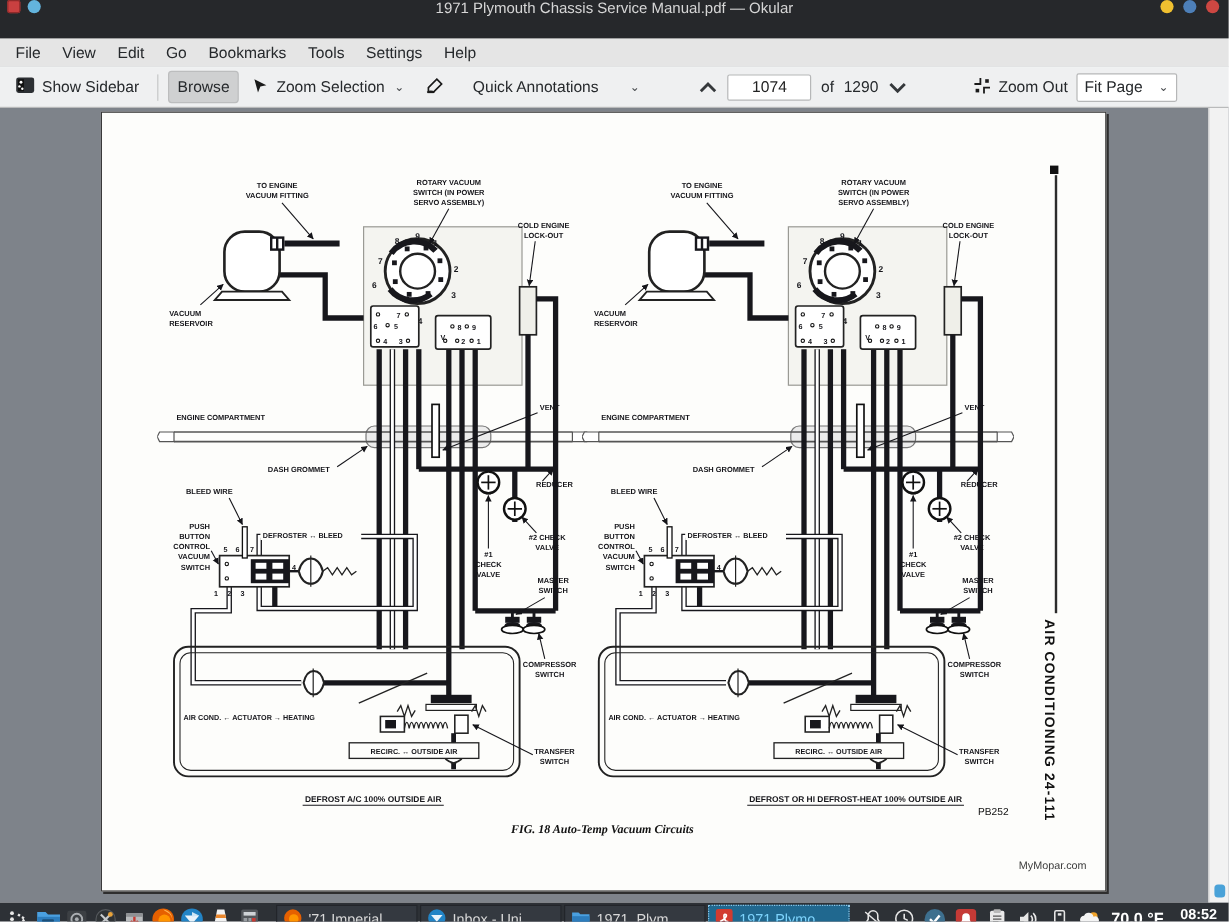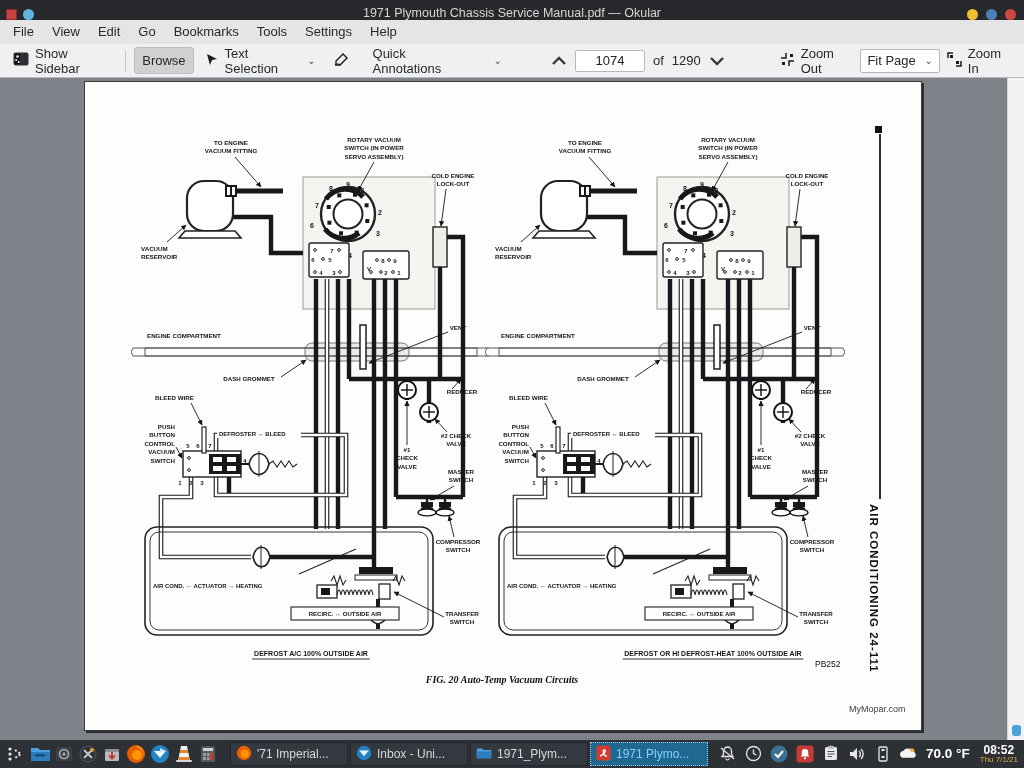--- a/index.html
+++ b/index.html
@@ -1,18 +1,18 @@
 <!DOCTYPE html>
 <html><head>
 <meta charset="utf-8">
 <style>
   * { margin:0; padding:0; box-sizing:border-box; }
   html,body { width:1024px; height:768px; overflow:hidden;
     font-family:"Liberation Sans", sans-serif; }
-  .titlebar { height:20px; background:#26282b; display:flex; align-items:flex-end;
+  .titlebar { height:32px; background:#26282b; display:flex; align-items:flex-start;
     color:#d6d6d6; font-size:12.5px; position:relative; }
   .tb-left { display:flex; gap:6px; align-items:center; padding-left:6px; }
   .tb-title { position:absolute; left:0; right:0; text-align:center; }
   .tb-right { margin-left:auto; display:flex; gap:8px; align-items:center; padding-right:8px; }
   .wbtn { width:11px; height:11px; border-radius:50%; }
   .appicon-red { width:11px; height:11px; background:#c94040; border-radius:2px;
     box-shadow:inset 0 0 0 1px #8f2a2a; }
   .appicon-blue { width:11px; height:11px; background:#63b4dd; border-radius:50%; }
   .menubar { height:24px; background:#e5e5e5; display:flex; align-items:center;
     font-size:13px; color:#25282b; padding-left:4px; border-bottom:1px solid #e2e3e4; }
@@ -103,21 +103,21 @@
     <span>Show Sidebar</span>
   </div>
   <div class="tsep"></div>
   <div class="tbtn pressed">
     <span>Browse</span>
   </div>
   <div class="tbtn" style="margin-left:4px;">
     <span><svg width="14" height="13" viewBox="0 0 14 13">
           <path d="M2,1 L12,6 L7,7 L5,12 Z" fill="#1a1a1a"></path>
         </svg></span>
-    <span>Text Selection</span>
+    <span>Zoom Selection</span>
     <span class="chev">⌄</span>
   </div>
   <div class="tbtn" style="margin-left:4px;gap:24px;">
     <span><svg width="15" height="14" viewBox="0 0 15 14">
           <path d="M9,2 L13,6 L6,13 L2,13 L2,9 Z" fill="none" stroke="#1a1a1a" stroke-width="1.4"></path>
           <path d="M1,13 Q4,11 7,13" fill="none" stroke="#1a1a1a" stroke-width="1.2"></path>
         </svg></span>
     <span>Quick Annotations</span>
     <span class="chev">⌄</span>
   </div>
@@ -144,29 +144,20 @@
             <path d="M6,1 L6,6 L1,6" fill="none" stroke="#1a1a1a" stroke-width="1.5"></path>
             <path d="M9,14 L9,9 L14,9" fill="none" stroke="#1a1a1a" stroke-width="1.5"></path>
             <rect x="10" y="2" width="3" height="3" fill="#1a1a1a"></rect>
             <rect x="2" y="10" width="3" height="3" fill="#1a1a1a"></rect>
           </svg></span>
       <span>Zoom Out</span>
     </div>
     <div class="combo">
       <span>Fit Page</span>
       <span class="chev">⌄</span>
-    </div>
-    <div class="tbtn">
-      <span><svg width="15" height="15" viewBox="0 0 15 15">
-            <path d="M1,6 L1,1 L6,1" fill="none" stroke="#1a1a1a" stroke-width="1.5"></path>
-            <path d="M14,9 L14,14 L9,14" fill="none" stroke="#1a1a1a" stroke-width="1.5"></path>
-            <rect x="3" y="3" width="3" height="3" fill="#1a1a1a"></rect>
-            <rect x="9" y="9" width="3" height="3" fill="#1a1a1a"></rect>
-          </svg></span>
-      <span>Zoom In</span>
     </div>
   </div>
 </div>
 
 <div class="content">
   <div class="pdf-page">
     <div class="diag" style="left:46px" id="diag-0">
         <svg width="360" height="545" viewBox="0 0 360 545">
           <defs>
             <marker id="arw0" markerWidth="7" markerHeight="7" refX="5.5" refY="3" orient="auto">
@@ -507,21 +498,21 @@
           <text x="331" y="487" text-anchor="middle" font-size="6.2" font-weight="bold" fill="#15151a"><tspan x="331" dy="0">TRANSFER</tspan><tspan x="331" dy="8.4">SWITCH</tspan></text>
           <line x1="313" y1="488" x2="263" y2="463" stroke="#15151a" stroke-width="0.9" marker-end="url(#arw1)"></line>
           <text x="228" y="527" text-anchor="middle" font-size="7" font-weight="bold" fill="#15151a"><tspan x="228" dy="0">DEFROST OR HI DEFROST-HEAT 100% OUTSIDE AIR</tspan></text>
           <line x1="137.7" y1="530" x2="318.3" y2="530" stroke="#15151a" stroke-width="0.9"></line>
         </svg>
       </div>
     <div class="side-tick"></div>
     <div class="side-line"></div>
     <div class="side-heading">AIR CONDITIONING 24-111</div>
     <div class="plate-code">PB252</div>
-    <div class="fig-caption">FIG. 20 Auto-Temp Vacuum Circuits</div>
+    <div class="fig-caption">FIG. 18 Auto-Temp Vacuum Circuits</div>
     <div class="watermark">MyMopar.com</div>
   </div>
   <div class="scrollbar">
     <div class="scroll-handle"></div>
   </div>
 </div>
 
 <div class="taskbar">
   <div class="launcher">
       <svg width="18" height="16" viewBox="0 0 18 16">

